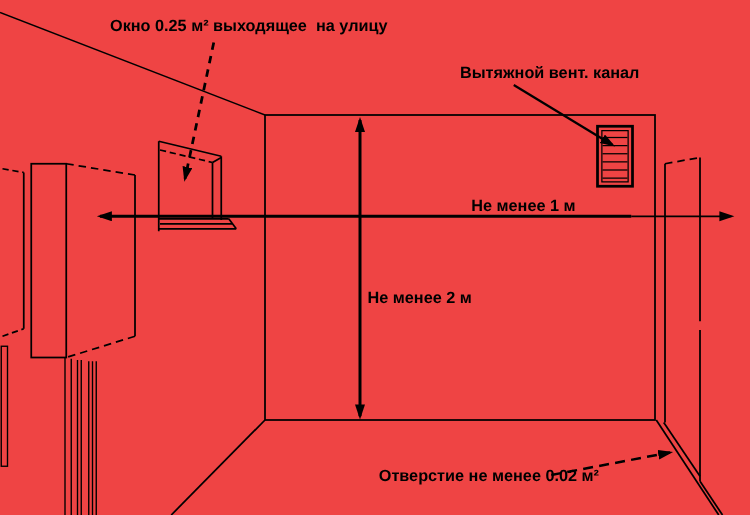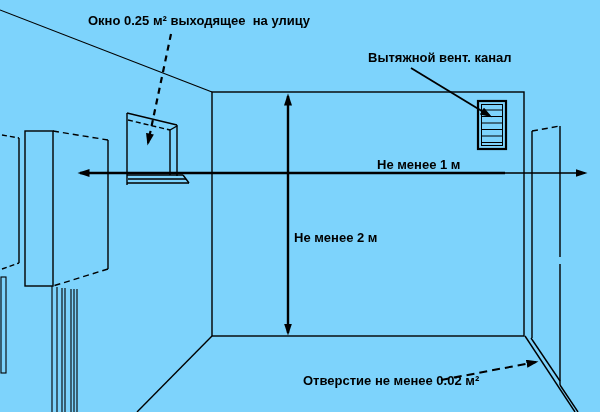--- a/index.html
+++ b/index.html
@@ -1,20 +1,20 @@
 <!DOCTYPE html>
 <html><head>
 <meta charset="utf-8">
 <style>
   html, body { margin: 0; padding: 0; background: #ffffff; }
   .canvas {
     position: relative;
     width: 600px;
     height: 412px;
-    background: #7dd3fc;
+    background: #ef4444;
     overflow: hidden;
     font-family: "Liberation Sans", sans-serif;
   }
   svg { display: block; }
   svg text {
     font-family: "Liberation Sans", sans-serif;
     font-size: 13px;
     font-weight: bold;
     fill: #000000;
     white-space: pre;

